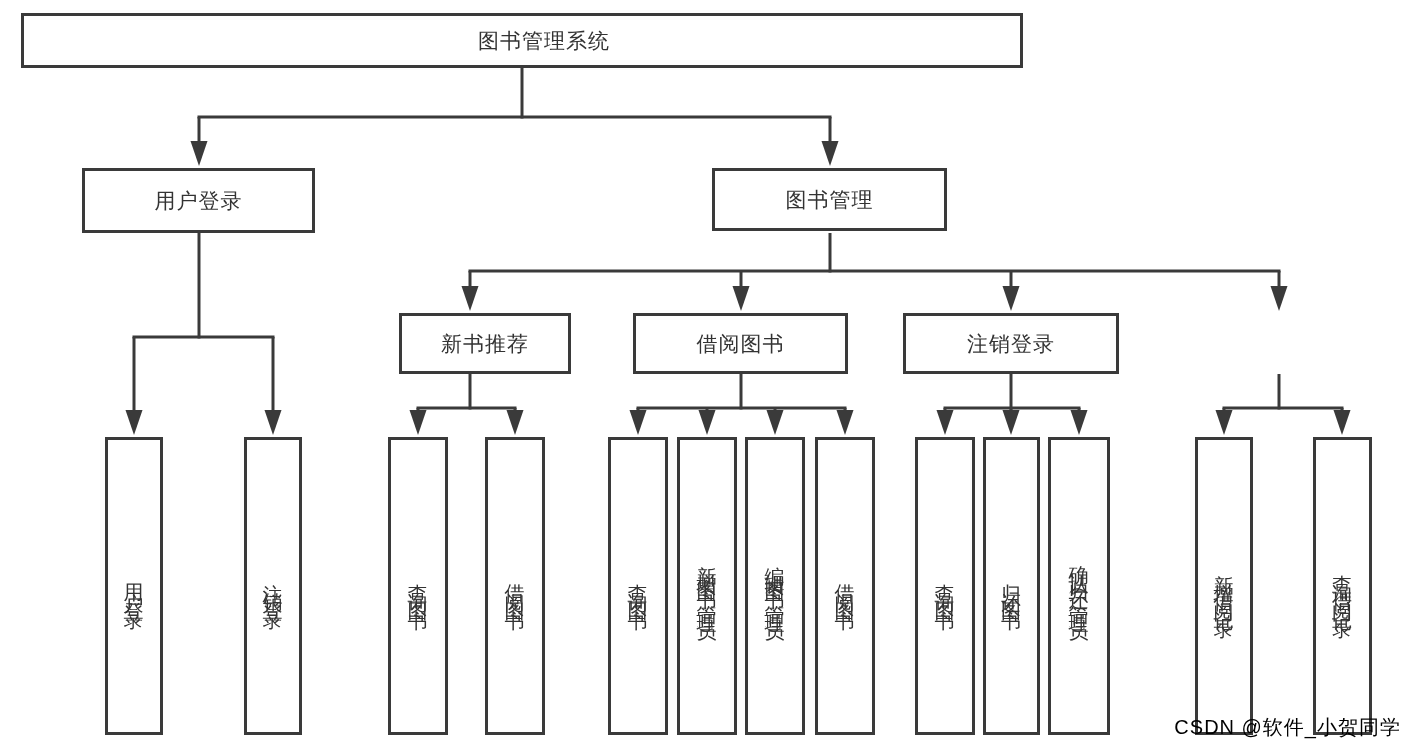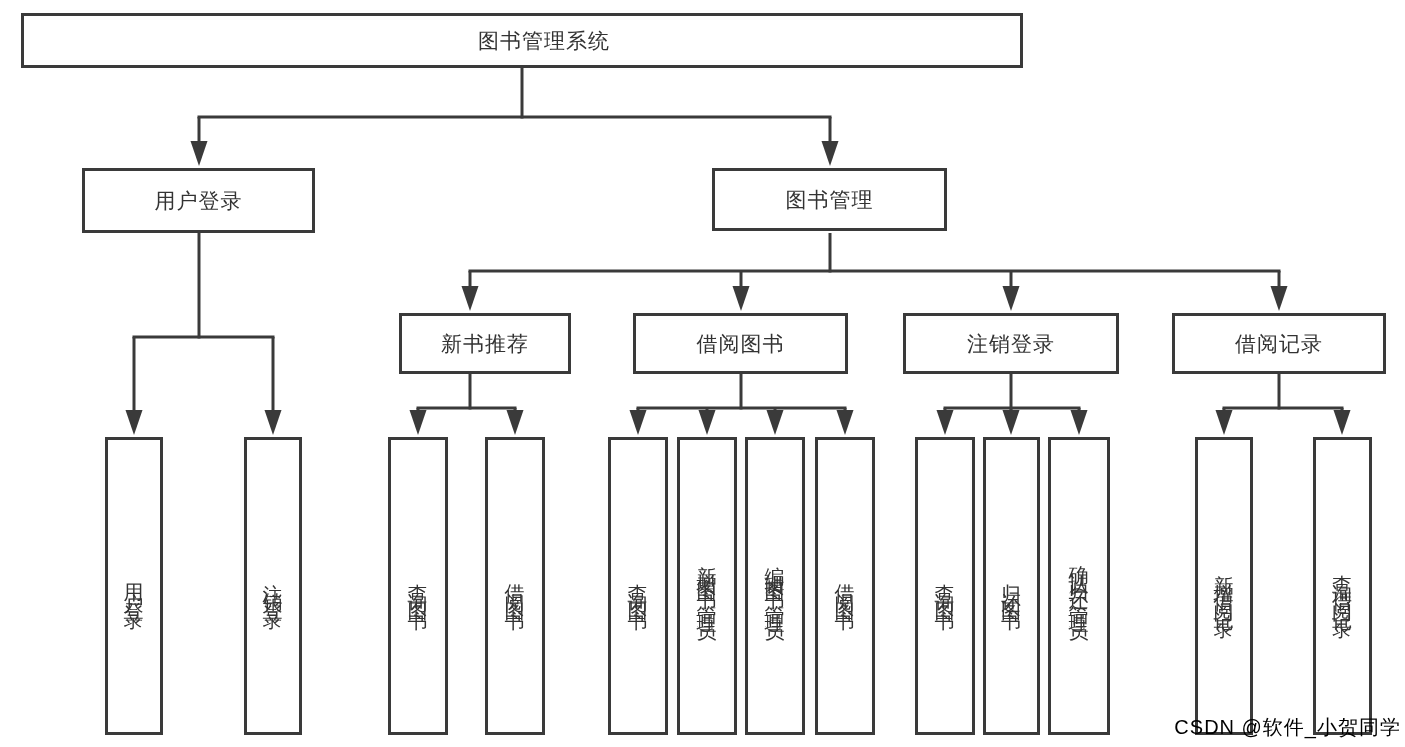--- a/index.html
+++ b/index.html
@@ -131,21 +131,20 @@
   </svg>
 
   <div class="hbox" style="left:21px; top:13px; width:1002px; height:55px;padding-left:44px;">图书管理系统</div>
 
   <div class="hbox" style="left:82px; top:168px; width:233px; height:65px;">用户登录</div>
   <div class="hbox" style="left:712px; top:168px; width:235px; height:63px;">图书管理</div>
 
   <div class="hbox" style="left:363px; top:313px; width:172px; height:61px;margin-left:36px;">新书推荐</div>
   <div class="hbox" style="left:633px; top:313px; width:215px; height:61px;">借阅图书</div>
   <div class="hbox" style="left:903px; top:313px; width:216px; height:61px;">注销登录</div>
-  <div class="hbox" style="left:1172px; top:313px; width:214px; height:61px;">借阅记录</div>
 
   <div class="vbox" style="left:105px; top:437px; width:58px; height:298px;">用户登录</div>
   <div class="vbox" style="left:244px; top:437px; width:58px; height:298px;">注销登录</div>
 
   <div class="vbox" style="left:388px; top:437px; width:60px; height:298px;">查询图书</div>
   <div class="vbox" style="left:485px; top:437px; width:60px; height:298px;">借阅图书</div>
 
   <div class="vbox" style="left:608px; top:437px; width:60px; height:298px;">查询图书</div>
   <div class="vbox" style="left:677px; top:437px; width:60px; height:298px; letter-spacing:8px;">新增图书（管理员）</div>
   <div class="vbox" style="left:745px; top:437px; width:60px; height:298px; letter-spacing:8px;">编辑图书（管理员）</div>

